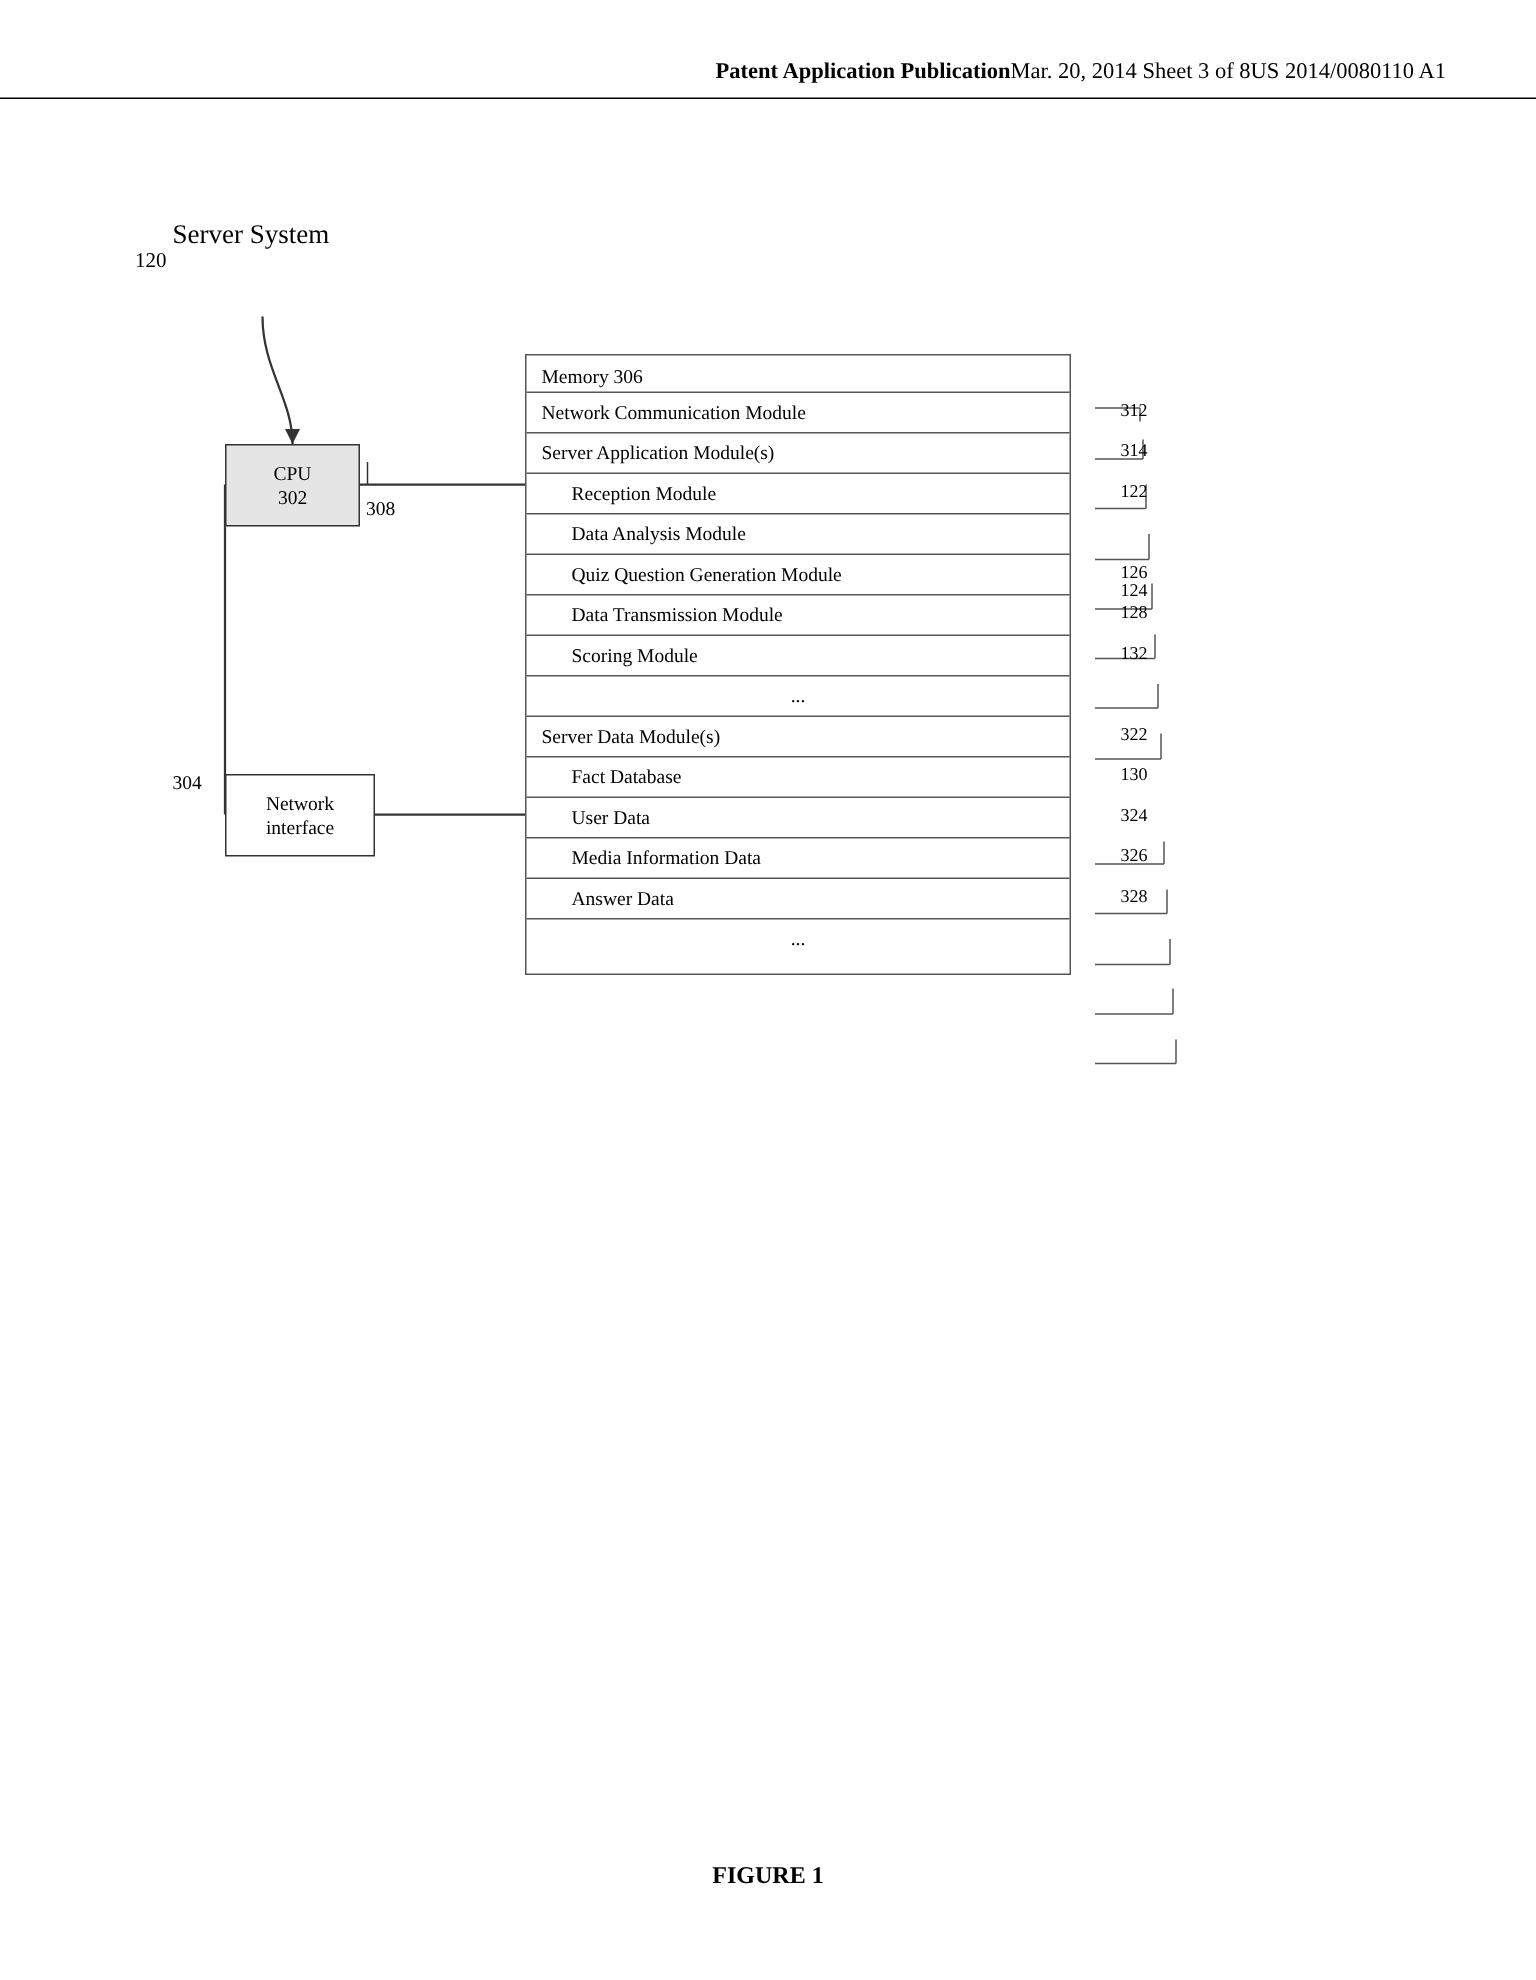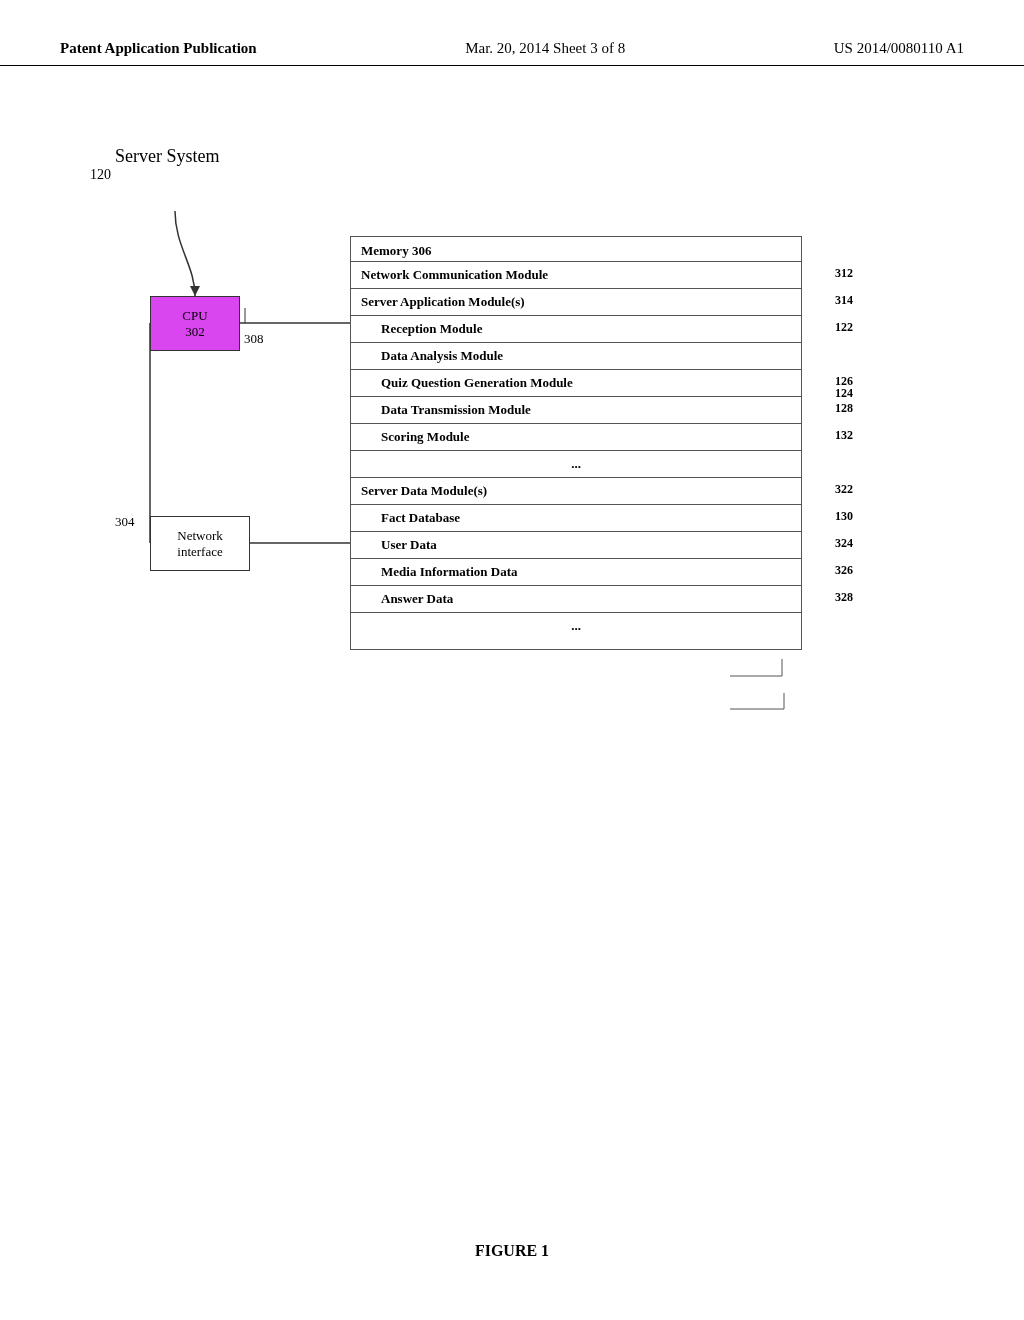--- a/index.html
+++ b/index.html
@@ -8,21 +8,21 @@
       height: 1320px;
       background: #fff;
       font-family: 'Times New Roman', Times, serif;
       position: relative;
       overflow: hidden;
     }
 
     
     .header {
       display: flex;
-      justify-content: space-between;
+      justify-content: flex-end;
       align-items: flex-start;
       padding: 40px 60px 0 60px;
       border-bottom: 1px solid #000;
       padding-bottom: 8px;
     }
     .header-left {
       font-size: 15px;
       font-weight: bold;
     }
     .header-center {
@@ -70,21 +70,21 @@
       position: absolute;
       top: 210px;
       left: 150px;
       width: 90px;
       height: 55px;
       border: 1.5px solid #333;
       display: flex;
       flex-direction: column;
       align-items: center;
       justify-content: center;
-      background: #d946ef;
+      background: #e5e5e5;
     }
     .cpu-box .cpu-label {
       font-size: 13px;
     }
     .cpu-box .cpu-num {
       font-size: 13px;
     }
 
     
     .net-box {
@@ -118,25 +118,24 @@
       top: 428px;
       left: 115px;
       font-size: 13px;
     }
 
     
     .memory-outer {
       position: absolute;
       top: 150px;
       left: 350px;
-      width: 452px;
+      width: 364px;
       border: 1.5px solid #555;
       background: #fff;
       padding-bottom: 10px;
-      font-weight: bold;
     }
 
     .memory-label-row {
       padding: 6px 10px 2px 10px;
       font-size: 13px;
     }
 
     
     .mem-row {
       border-top: 1px solid #555;

